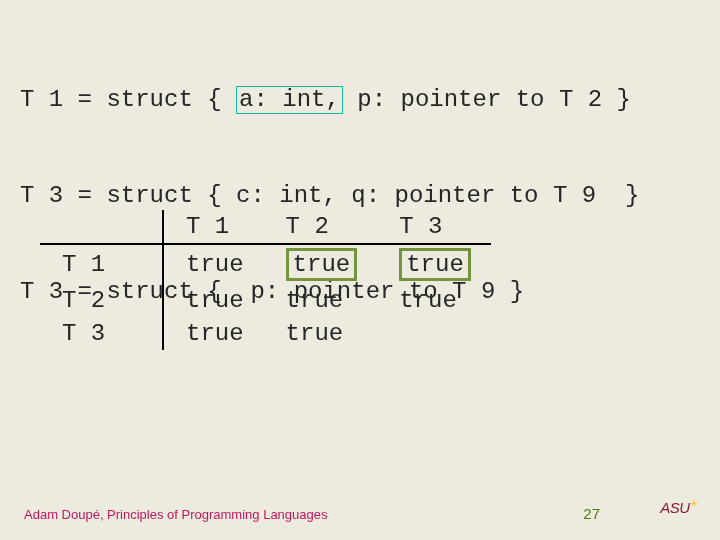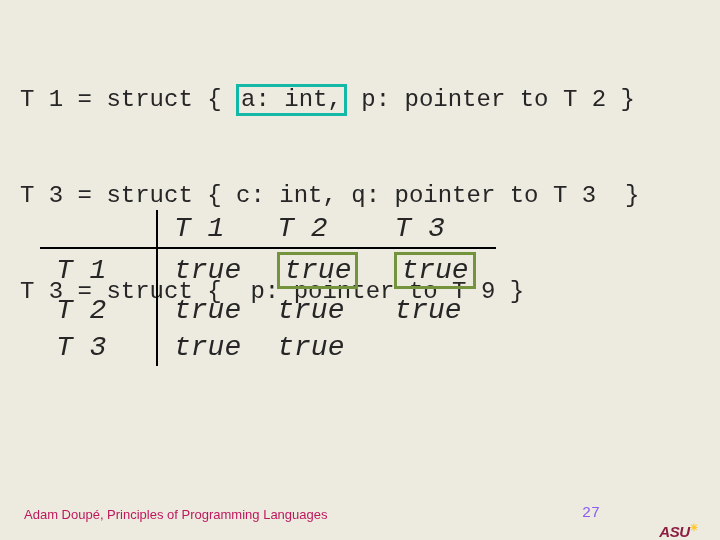--- a/index.html
+++ b/index.html
@@ -28,44 +28,43 @@
   }
   .defs .row {
     display: flex;
     flex-direction: row;
     align-items: baseline;
   }
   .defs .seg {
     white-space: pre;
   }
   .hl {
-    border: 3px solid #14b8a6;
+    border: 1px solid #14b8a6;
     padding: 0 2px;
     margin: 0 0;
     display: inline-block;
     line-height: 26px;
   }
 
   .tablewrap {
     position: absolute;
     top: 210px;
     left: 40px;
     font-size: 24px;
     color: #262626;
   }
   table.eq {
     border-collapse: collapse;
   }
   table.eq td, table.eq th {
-    padding: 3px 20px 3px 16px;
+    padding: 3px 20px 3px 22px;
     text-align: left;
     font-weight: normal;
     font-family: "Consolas","Courier New",monospace;
-    font-size: 28px;
-    font-style: italic;
+    font-size: 24px;
   }
   table.eq thead th {
     border-bottom: 2px solid #000;
   }
   table.eq th.leftcol, table.eq td.leftcol {
     border-right: 2px solid #000;
     min-width: 80px;
   }
   .cellbox {
     border: 3px solid #73933c;
@@ -78,31 +77,31 @@
     bottom: 18px;
     left: 24px;
     font-family: Arial, sans-serif;
     font-size: 13px;
     color: #be185d;
   }
   .pagenum {
     position: absolute;
     bottom: 18px;
     right: 120px;
-    font-family: Liberation Mono, monospace;
+    font-family: Liberation Sans, sans-serif;
     font-size: 15px;
-    color: #8b5cf6;
+    color: #4d7c0f;
   }
   .logo {
     position: absolute;
-    bottom: 0;
+    bottom: 24px;
     right: 22px;
     font-family: Arial, sans-serif;
     font-style: italic;
-    font-weight: 700;
+    font-weight: 400;
     font-size: 15px;
     color: #8c1d40;
     letter-spacing: -0.5px;
   }
   .logo .sun {
     color: #ffc627;
     font-style: normal;
     font-size: 10px;
     vertical-align: super;
   }
@@ -113,21 +112,21 @@
 <div class="slide">
 
   <div class="defs">
     <div class="row">
       <span class="seg">T 1 = struct { </span>
       <span class="seg hl">a: int,</span>
       <span class="seg"> p: pointer to T 2 }</span>
     </div>
     <div class="row">
       <span class="seg">T 3 = struct { </span>
-      <span class="seg">c: int, q: pointer to T 3  }</span>
+      <span class="seg">c: int, q: pointer to T 9  }</span>
     </div>
     <div class="row">
       <span class="seg">T 3 = struct { </span>
       <span class="seg"> p: pointer to T 9 }</span>
     </div>
   </div>
 
   <div class="tablewrap">
     <table class="eq">
       <thead>

